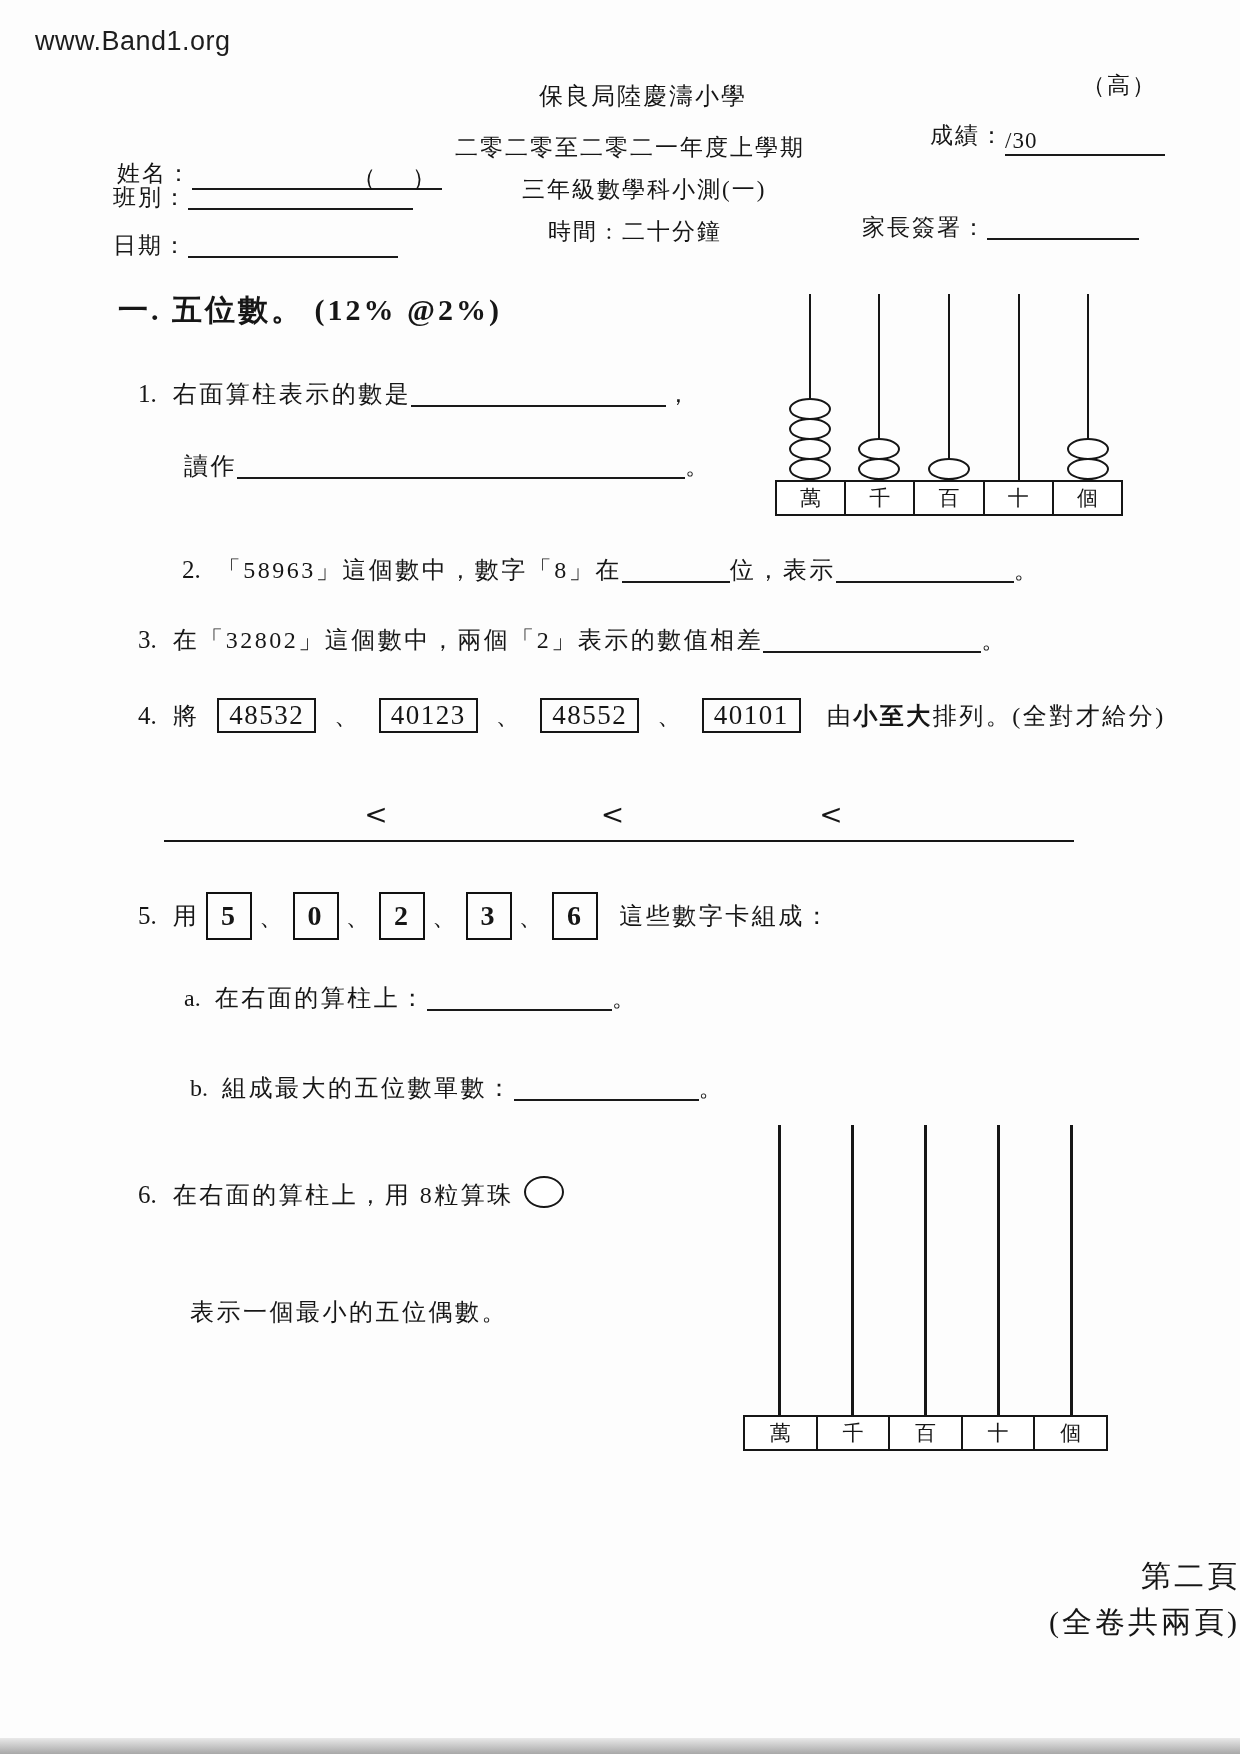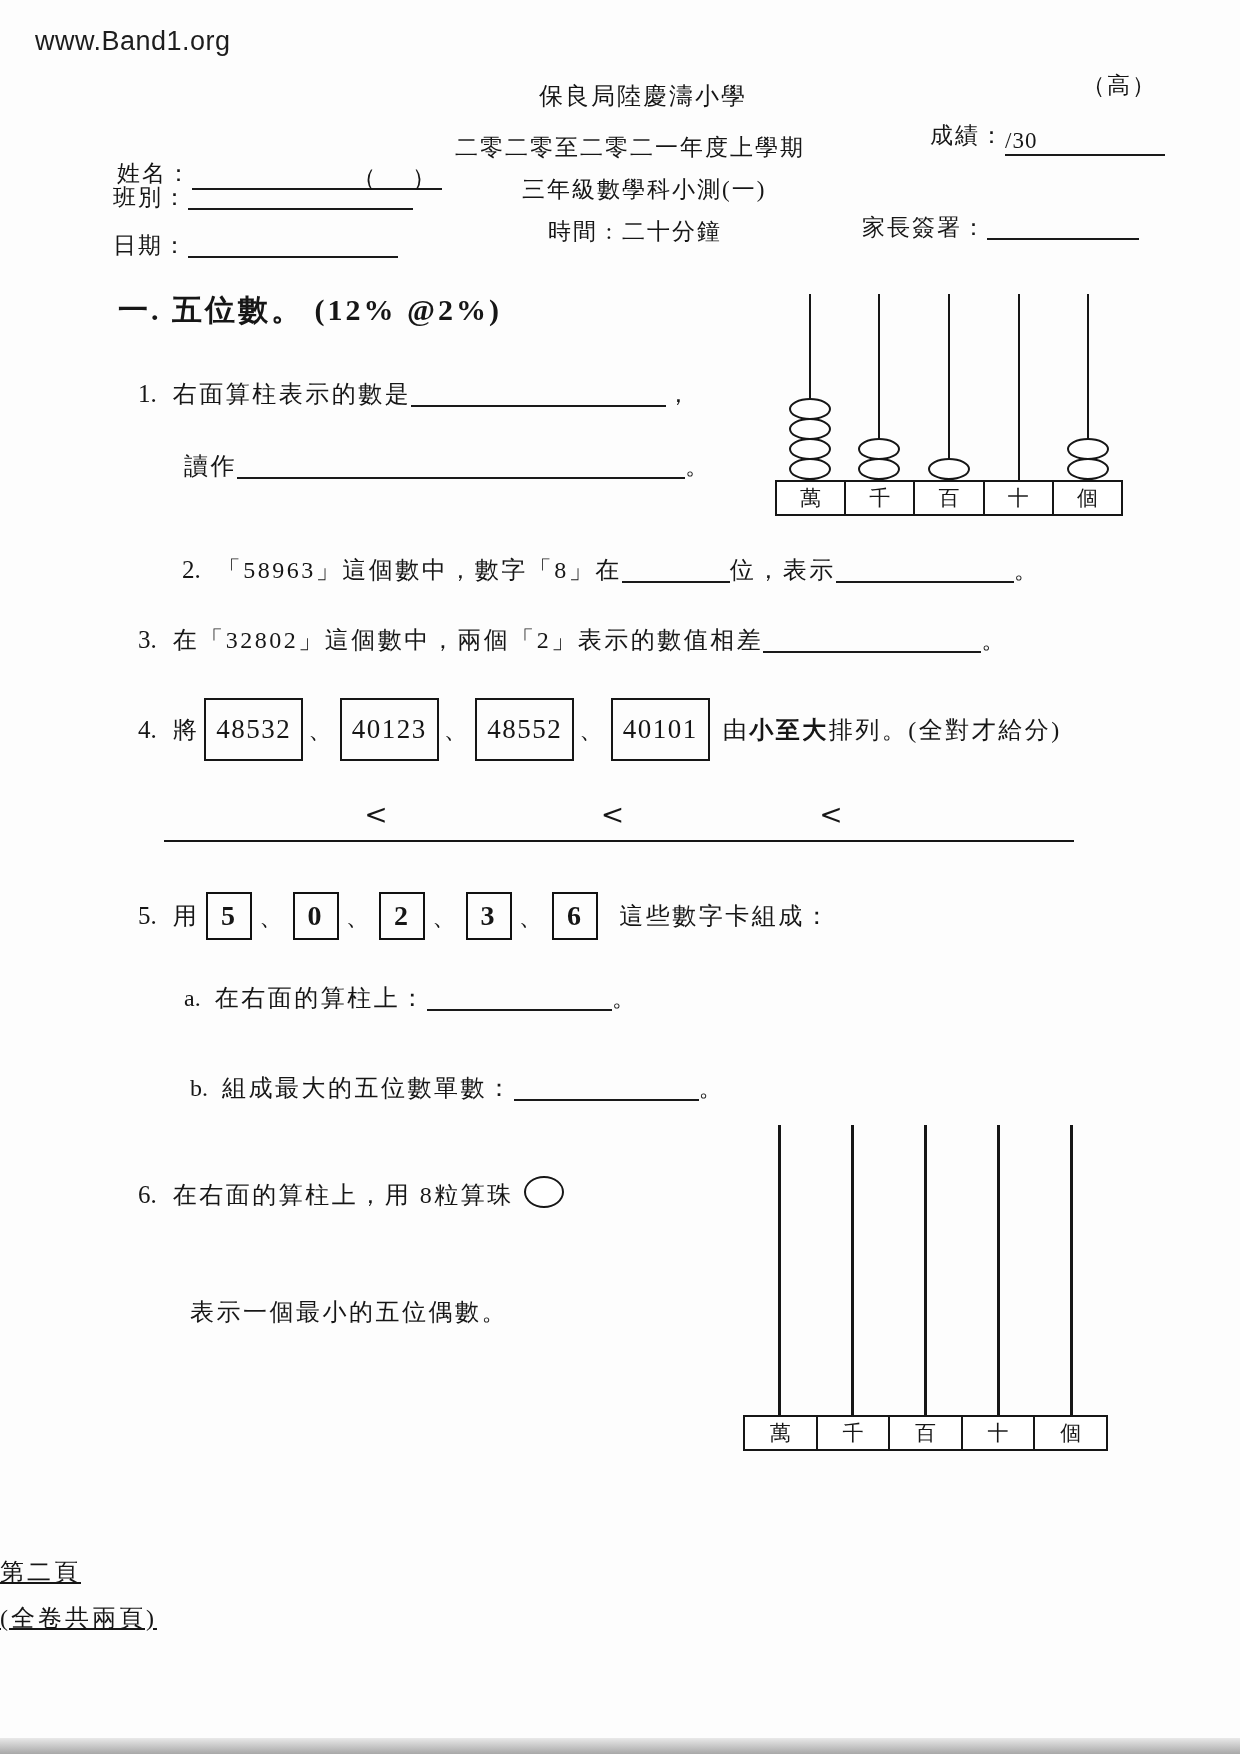--- a/index.html
+++ b/index.html
@@ -11,41 +11,41 @@
   .abs{position:absolute;white-space:nowrap;}
   .cjk{font-size:24px;letter-spacing:2.5px;}
   .hdr{font-size:23px;letter-spacing:2px;}
   .wm{font-family:"Liberation Sans","DejaVu Sans",sans-serif;font-size:27px;letter-spacing:0.5px;color:#1d1d1d;}
   .qnum{font-size:25px;letter-spacing:0;margin-right:16px;}
   .subnum{font-size:24px;margin-right:14px;letter-spacing:0;}
   .blank{display:inline-block;border-bottom:2.2px solid #1a1a1a;height:26px;vertical-align:-5px;}
   .sect{font-size:30px;font-weight:bold;letter-spacing:3px;text-align:center;}
   .bold{font-weight:bold;}
   .line4{display:flex;align-items:center;}
-  .numbox{display:inline-block;border:2.2px solid #161616;padding:14px 10px;font-size:27px;letter-spacing:1.5px;margin:0 5px;}
+  .numbox{display:inline-block;border:2.2px solid #161616;padding:0 10px;font-size:27px;letter-spacing:1.5px;margin:0 18px;}
   .card-sep{font-size:24px;}
   .digitbox{display:inline-block;border:2.6px solid #111;width:42px;height:44px;line-height:44px;text-align:center;font-weight:bold;font-size:28px;margin:0 7px;}
   .ring{display:inline-block;width:36px;height:28px;border:2.4px solid #161616;border-radius:50%;vertical-align:-5px;margin-left:10px;background:#fff;}
   .ansline{border-bottom:2.4px solid #161616;height:40px;}
   .lt{position:absolute;top:-2px;font-size:28px;font-family:"DejaVu Serif",serif;}
   
   .abacus{position:absolute;}
   .rod-area{position:relative;width:100%;}
   #abacus1 .rod-area{height:186px;}
   #abacus2 .rod-area{height:290px;}
   .rod{position:absolute;top:0;bottom:0;width:2.2px;background:#161616;}
   .bead{position:absolute;width:42px;height:22px;border:2.4px solid #161616;border-radius:50%;background:#fff;box-sizing:border-box;}
   .label-row{display:flex;border:2.2px solid #161616;height:36px;box-sizing:border-box;background:#fff;}
   .label-cell{flex:1;text-align:center;line-height:32px;font-size:21px;letter-spacing:0;border-left:2.2px solid #161616;}
   .label-cell:first-child{border-left:none;}
   
   .name-blank{width:250px;text-align:right;}
   .paren{font-size:24px;letter-spacing:6px;}
   .score-blank{width:160px;text-align:left;font-size:23px;letter-spacing:1px;}
-  .footer{left:0;right:0;text-align:left;font-size:24px;letter-spacing:3px;text-decoration:underline;}
+  .footer{left:0;right:0;text-align:right;font-size:30px;letter-spacing:3px;}
   .scan-edge{position:absolute;left:0;right:0;bottom:0;height:16px;
     background:linear-gradient(#e9e9e9,#a8a8a8);}
 </style>
 </head>
 <body>
 
 <div class="abs wm" style="left:35px;top:26px;">www.Band1.org</div>
 
 <div class="abs hdr" style="left:448px;top:80px;width:390px;text-align:center;font-size:24px;">保良局陸慶濤小學</div>
 <div class="abs hdr" style="left:1082px;top:70px;">（高）</div>

